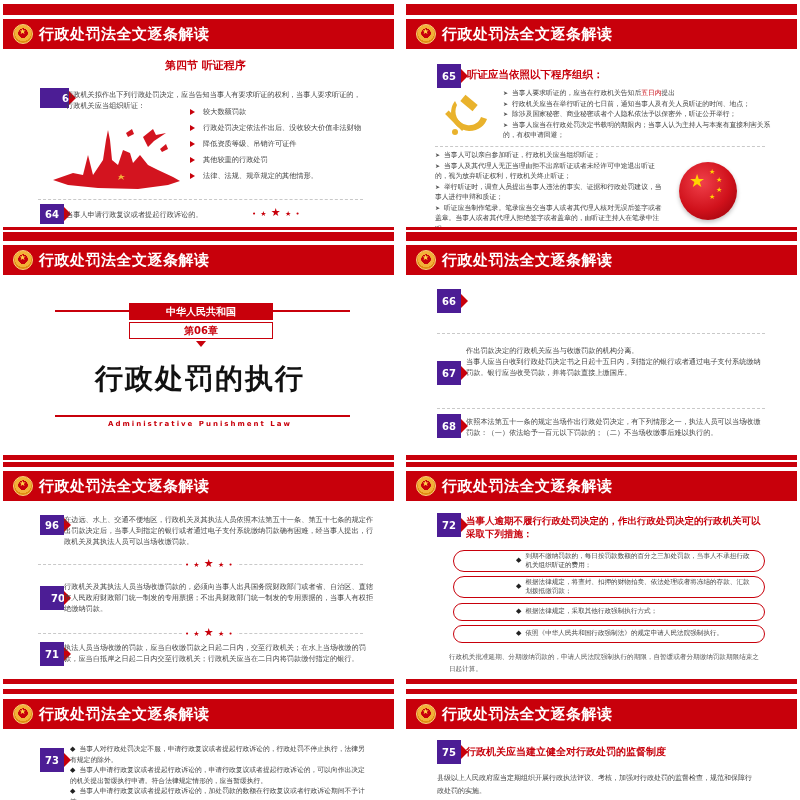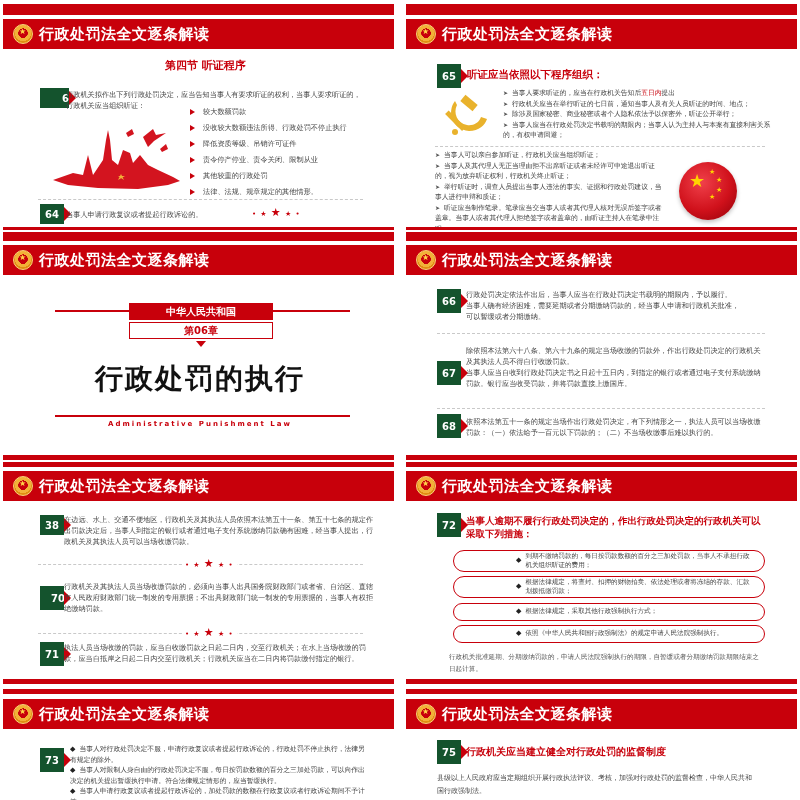--- a/index.html
+++ b/index.html
@@ -5,21 +5,21 @@
   * { box-sizing: border-box; margin: 0; padding: 0; }
   html, body { width: 800px; height: 800px; overflow: hidden; background: #ffffff; }
   body { font-family: "DejaVu Sans", "Liberation Sans", sans-serif; color: #333; position: relative; }
   .grid { position: absolute; left: 0; top: 0; width: 800px; height: 800px; }
   .slide { position: absolute; width: 397px; background: #fff; overflow: hidden; }
   .topbar { position: absolute; left: 3px; right: 3px; height: 11px; background: #c8000b; }
   .header { position: absolute; left: 3px; right: 3px; height: 30px; background: #c8000b; display: flex; align-items: center; padding-left: 10px; }
   .emblem { width: 20px; height: 20px; border-radius: 50%; background: radial-gradient(circle at 50% 45%, #c8000b 0 35%, #f2b138 36% 60%, #e08c12 61% 100%); border: 1px solid #f9d27a; margin-right: 6px; flex: none; position: relative; }
   .emblem::after { content: "★"; position: absolute; left: 5px; top: 2px; font-size: 8px; color: #ffd54a; }
   .header-title { color: #fff; font-weight: bold; font-size: 15px; letter-spacing: 0.5px; }
-  .badge { position: absolute; width: 24px; height: 20px; background: #14532d; color: #fff; font-size: 10px; font-weight: bold; display: flex; align-items: center; justify-content: center; }
+  .badge { position: absolute; width: 24px; height: 20px; background: #4c1d95; color: #fff; font-size: 10px; font-weight: bold; display: flex; align-items: center; justify-content: center; }
   .badge::after { content: ""; position: absolute; right: -7px; top: 3px; border-left: 7px solid #c8000b; border-top: 7px solid transparent; border-bottom: 7px solid transparent; }
   .badge-tall { height: 24px; }
   .badge-tall::after { top: 5px; }
   .txt { position: absolute; font-size: 7.2px; line-height: 11px; color: #444; }
   .dash { position: absolute; border-top: 1px dashed #c9c9c9; height: 0; }
   .stars { position: absolute; color: #c8000b; font-size: 7px; letter-spacing: 1px; white-space: nowrap; }
   .stars .big { font-size: 11px; }
   .tri { display: inline-block; width: 0; height: 0; border-left: 5px solid #c8000b; border-top: 3px solid transparent; border-bottom: 3px solid transparent; margin-right: 8px; vertical-align: middle; }
   .arrow-bullet { color: #555; font-size: 6px; margin-right: 4px; }
   .red-title { position: absolute; color: #c8000b; font-weight: bold; }
@@ -51,23 +51,22 @@
       <svg width="135" height="68" viewBox="0 0 135 68">
         <path d="M5 55 L25 48 L35 50 L40 30 L45 50 L55 35 L58 15 L60 5 L62 15 L64 35 L70 40 L75 25 L82 28 L85 38 L92 30 L100 40 L110 45 L125 52 L132 56 L120 60 L90 64 L50 63 L20 60 Z" fill="#d3141f"></path>
         <path d="M95 12 L105 4 L108 10 L118 8 L106 16 L100 22 Z" fill="#d3141f"></path>
         <path d="M78 8 L84 4 L86 9 L80 12 Z" fill="#d3141f"></path>
         <path d="M112 24 L118 19 L120 24 L114 27 Z" fill="#d3141f"></path>
         <path d="M70 55 l3 -6 l3 6 l-6 -4 l7 0 Z" fill="#f2b138"></path>
       </svg>
     </div>
     <ul class="list" style="left:190px; top:104px;">
       <li><span class="tri"></span><span>较大数额罚款</span></li>
-      <li><span class="tri"></span><span>没收较大数额违法所得、行政处罚不停止执行</span></li>
+      <li><span class="tri"></span><span>行政处罚决定依法作出后、没收较大价值非法财物</span></li>
       <li><span class="tri"></span><span>降低资质等级、吊销许可证件</span></li>
-      <li><span class="tri"></span><span>责令停产停业、责令关闭、限制从业</span></li>
       <li><span class="tri"></span><span>其他较重的行政处罚</span></li>
       <li><span class="tri"></span><span>法律、法规、规章规定的其他情形。</span></li>
     </ul>
     <div class="dash" style="left:38px; top:199px; width:325px;"></div>
     <div class="badge" style="left:40px; top:204px;">64</div>
     <div class="txt" style="left:66px; top:209px; width:200px;">当事人申请行政复议或者提起行政诉讼的。</div>
     <div class="stars" style="left:252px; top:206px;">• ★ <span class="big">★</span> ★ •</div>
     <div class="bottom-line" style="top:227px;"></div>
   </div>
 
@@ -128,44 +127,39 @@
     <div class="bottom-line" style="top:223px;"></div>
   </div>
 
   <div class="slide" style="left:403px; top:232px; height:230px;">
     <div class="topbar" style="top:0; height:9px;"></div>
     <div class="header" style="top:13px;">
       <span class="emblem"></span>
       <span class="header-title">行政处罚法全文逐条解读</span>
     </div>
     <div class="badge badge-tall" style="left:34px; top:57px;">66</div>
-    <div class="txt" style="left:63px; top:57px; width:300px;">
-      <div>行政处罚决定依法作出后，当事人应当在行政处罚决定书载明的期限内，予以履行。</div>
-      <div>当事人确有经济困难，需要延期或者分期缴纳罚款的，经当事人申请和行政机关批准，</div>
-      <div>可以暂缓或者分期缴纳。</div>
-    </div>
     <div class="dash" style="left:34px; top:101px; width:328px;"></div>
     <div class="badge badge-tall" style="left:34px; top:129px;">67</div>
     <div class="txt" style="left:63px; top:113px; width:300px;">
-      <div>除依照本法第六十八条、第六十九条的规定当场收缴的罚款外，作出行政处罚决定的行政机关及其执法人员不得自行收缴罚款。</div>
+      <div>作出罚款决定的行政机关应当与收缴罚款的机构分离。</div>
       <div>当事人应当自收到行政处罚决定书之日起十五日内，到指定的银行或者通过电子支付系统缴纳罚款。银行应当收受罚款，并将罚款直接上缴国库。</div>
     </div>
     <div class="dash" style="left:34px; top:176px; width:328px;"></div>
     <div class="badge badge-tall" style="left:34px; top:182px;">68</div>
     <div class="txt" style="left:63px; top:184px; width:300px;">依照本法第五十一条的规定当场作出行政处罚决定，有下列情形之一，执法人员可以当场收缴罚款：（一）依法给予一百元以下罚款的；（二）不当场收缴事后难以执行的。</div>
     <div class="bottom-line" style="top:223px;"></div>
   </div>
 
   <div class="slide" style="left:0; top:462px; height:230px;">
     <div class="topbar" style="top:0; height:5px;"></div>
     <div class="header" style="top:9px;">
       <span class="emblem"></span>
       <span class="header-title">行政处罚法全文逐条解读</span>
     </div>
-    <div class="badge" style="left:40px; top:53px;">38</div>
+    <div class="badge" style="left:40px; top:53px;">96</div>
     <div class="txt" style="left:64px; top:52px; width:310px;">在边远、水上、交通不便地区，行政机关及其执法人员依照本法第五十一条、第五十七条的规定作出罚款决定后，当事人到指定的银行或者通过电子支付系统缴纳罚款确有困难，经当事人提出，行政机关及其执法人员可以当场收缴罚款。</div>
     <div class="dash" style="left:38px; top:102px; width:325px;"></div>
     <div class="stars" style="left:182px; top:95px; background:#fff; padding:0 3px;">• ★ <span class="big">★</span> ★ •</div>
     <div class="badge badge-tall" style="left:40px; top:124px;padding-left:12px;">70</div>
     <div class="txt" style="left:64px; top:119px; width:310px;">行政机关及其执法人员当场收缴罚款的，必须向当事人出具国务院财政部门或者省、自治区、直辖市人民政府财政部门统一制发的专用票据；不出具财政部门统一制发的专用票据的，当事人有权拒绝缴纳罚款。</div>
     <div class="dash" style="left:38px; top:171px; width:325px;"></div>
     <div class="stars" style="left:182px; top:164px; background:#fff; padding:0 3px;">• ★ <span class="big">★</span> ★ •</div>
     <div class="badge badge-tall" style="left:40px; top:180px;">71</div>
     <div class="txt" style="left:64px; top:180px; width:314px;">执法人员当场收缴的罚款，应当自收缴罚款之日起二日内，交至行政机关；在水上当场收缴的罚款，应当自抵岸之日起二日内交至行政机关；行政机关应当在二日内将罚款缴付指定的银行。</div>
     <div class="bottom-line" style="top:217px;"></div>
@@ -201,29 +195,29 @@
 
   <div class="slide" style="left:0; top:689px; height:111px;">
     <div class="topbar" style="top:0; height:5px;"></div>
     <div class="header" style="top:10px;">
       <span class="emblem"></span>
       <span class="header-title">行政处罚法全文逐条解读</span>
     </div>
     <div class="badge badge-tall" style="left:40px; top:59px;">73</div>
     <ul class="list list2" style="left:70px; top:55px; width:300px;">
       <li style="white-space:normal;"><span class="dia" style="font-size:7px; color:#222; margin-right:4px;">◆</span><span>当事人对行政处罚决定不服，申请行政复议或者提起行政诉讼的，行政处罚不停止执行，法律另有规定的除外。</span></li>
-      <li style="white-space:normal;"><span class="dia" style="font-size:7px; color:#222; margin-right:4px;">◆</span><span>当事人对限制人身自由的行政处罚决定不服，每日按罚款数额的百分之三加处罚款，可以向作出决定的机关提出暂缓执行申请。符合法律规定情形的，应当暂缓执行。</span></li>
+      <li style="white-space:normal;"><span class="dia" style="font-size:7px; color:#222; margin-right:4px;">◆</span><span>当事人申请行政复议或者提起行政诉讼的，申请行政复议或者提起行政诉讼的，可以向作出决定的机关提出暂缓执行申请。符合法律规定情形的，应当暂缓执行。</span></li>
       <li style="white-space:normal;"><span class="dia" style="font-size:7px; color:#222; margin-right:4px;">◆</span><span>当事人申请行政复议或者提起行政诉讼的，加处罚款的数额在行政复议或者行政诉讼期间不予计算。</span></li>
     </ul>
   </div>
 
   <div class="slide" style="left:403px; top:689px; height:111px;">
     <div class="topbar" style="top:0; height:5px;"></div>
     <div class="header" style="top:10px;">
       <span class="emblem"></span>
       <span class="header-title">行政处罚法全文逐条解读</span>
     </div>
     <div class="badge badge-tall" style="left:34px; top:51px;">75</div>
     <div class="red-title" style="left:63px; top:56px; font-size:10px;">行政机关应当建立健全对行政处罚的监督制度</div>
-    <div class="txt" style="left:34px; top:83px; width:320px; font-size:7px; line-height:13px;">县级以上人民政府应当定期组织开展行政执法评议、考核，加强对行政处罚的监督检查，中华人民共和国行政强制法。</div>
+    <div class="txt" style="left:34px; top:83px; width:320px; font-size:7px; line-height:13px;">县级以上人民政府应当定期组织开展行政执法评议、考核，加强对行政处罚的监督检查，规范和保障行政处罚的实施。</div>
   </div>
 
 </div>
 
 </body></html>

